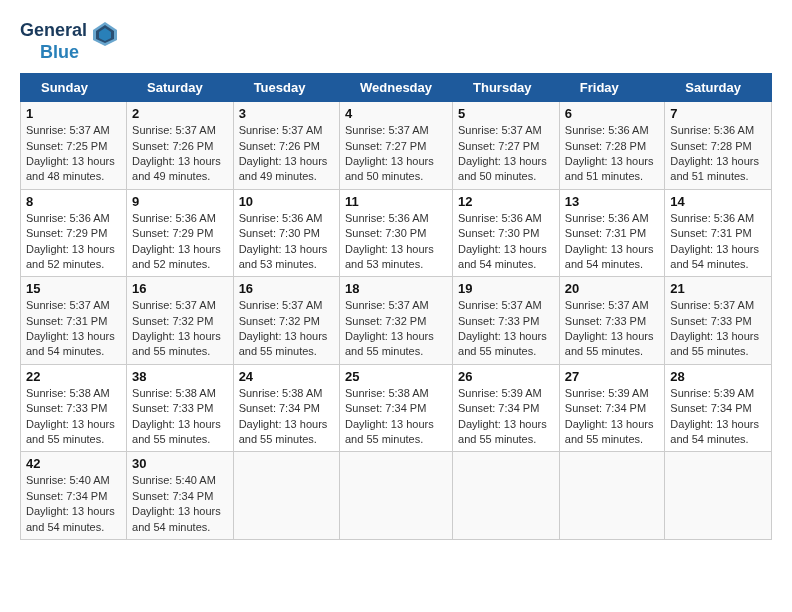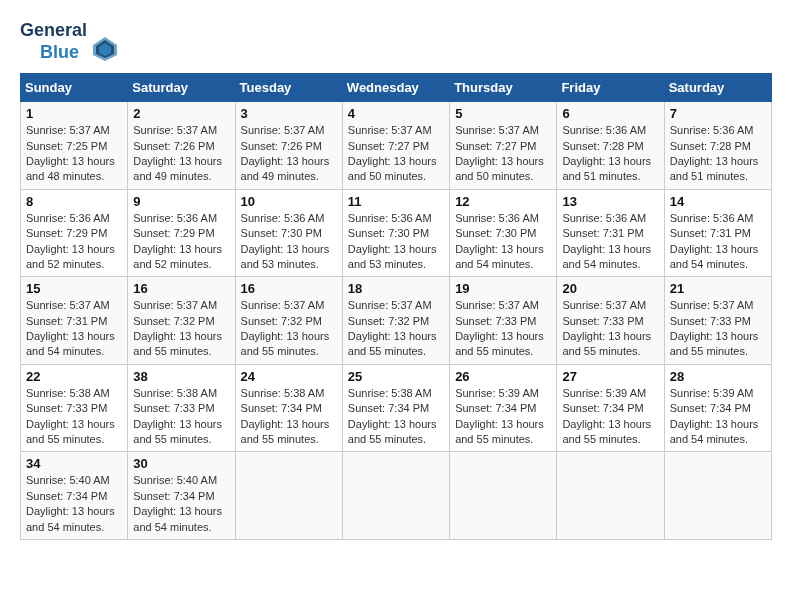--- a/index.html
+++ b/index.html
@@ -11,21 +11,21 @@
       padding: 20px;
     }
     .header-area {
       display: flex;
       justify-content: space-between;
       align-items: flex-start;
       margin-bottom: 10px;
     }
     .logo {
       display: flex;
-      align-items: flex-end;
+      align-items: flex-start;
     }
     .logo-text {
       font-size: 18px;
       font-weight: bold;
       color: #1a3a5c;
       line-height: 1.2;
     }
     .logo-text span {
       color: #2980b9;
       margin-left: 20px;
@@ -48,21 +48,21 @@
       color: #333;
     }
     table {
       width: 100%;
       border-collapse: collapse;
       font-size: 11px;
     }
     thead tr th {
       background-color: #1e5a9c;
       color: #fff;
-      padding: 6px 4px;
+      padding: 6px 20px;
       text-align: left;
       font-size: 13px;
       font-weight: bold;
       border: 1px solid #1e5a9c;
     }
     tbody tr td {
       border: 1px solid #ccc;
       padding: 4px 5px;
       vertical-align: top;
       width: calc(100%/7);
@@ -241,21 +241,21 @@
           <span class="day-number">27</span>
           <span class="cell-text">Sunrise: 5:39 AM<br>Sunset: 7:34 PM<br>Daylight: 13 hours and 55 minutes.</span>
         </td>
         <td>
           <span class="day-number">28</span>
           <span class="cell-text">Sunrise: 5:39 AM<br>Sunset: 7:34 PM<br>Daylight: 13 hours and 54 minutes.</span>
         </td>
       </tr>
       <tr>
         <td>
-          <span class="day-number">34</span>
+          <span class="day-number">42</span>
           <span class="cell-text">Sunrise: 5:40 AM<br>Sunset: 7:34 PM<br>Daylight: 13 hours and 54 minutes.</span>
         </td>
         <td>
           <span class="day-number">30</span>
           <span class="cell-text">Sunrise: 5:40 AM<br>Sunset: 7:34 PM<br>Daylight: 13 hours and 54 minutes.</span>
         </td>
         <td class="empty"></td>
         <td class="empty"></td>
         <td class="empty"></td>
         <td class="empty"></td>

